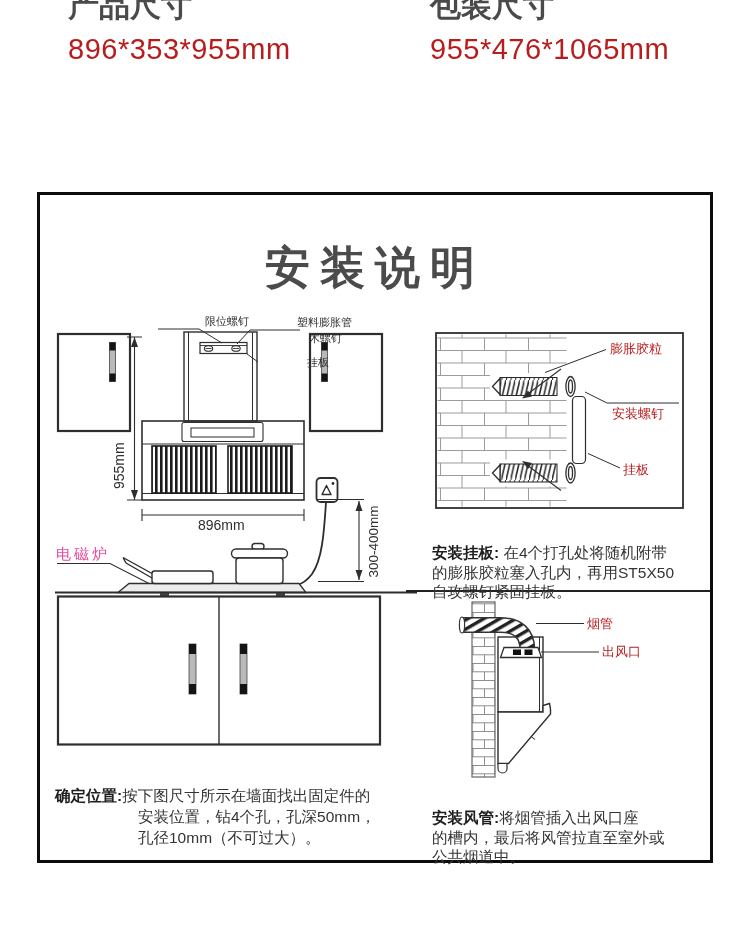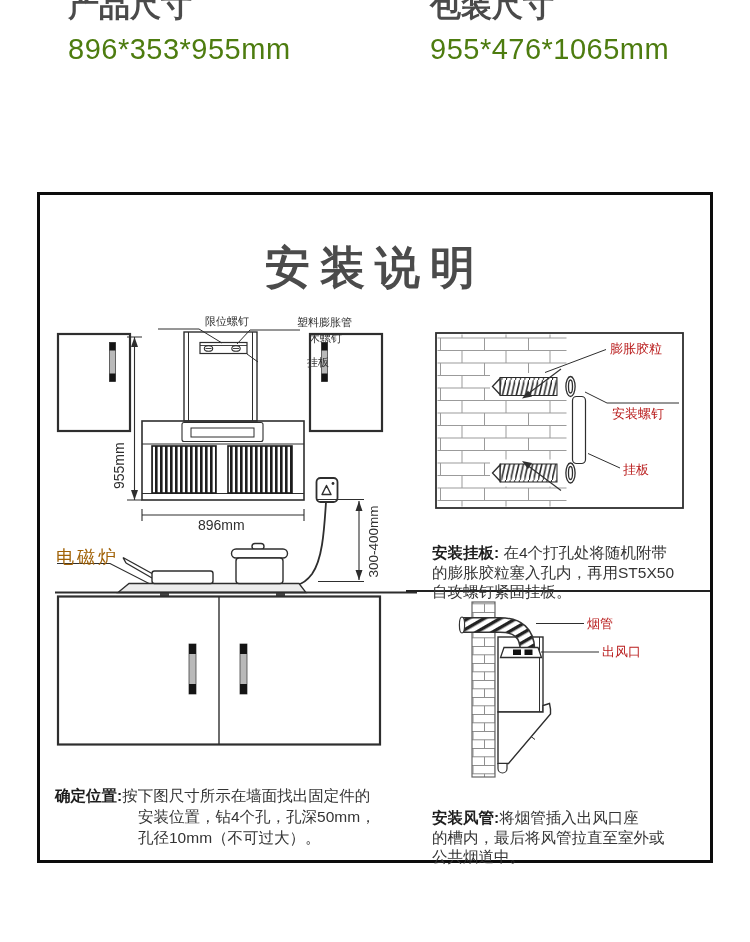--- a/index.html
+++ b/index.html
@@ -1,29 +1,29 @@
 <!DOCTYPE html>
 <html><head>
 <meta charset="utf-8">
 <style>
   html,body{margin:0;padding:0;background:#fff;}
   .page{position:relative;width:750px;height:942px;background:#ffffff;overflow:hidden;
         font-family:"Liberation Sans",sans-serif;color:#3c3c3c;}
   .spec-label{position:absolute;font-size:31px;font-weight:700;color:#4a4a4a;white-space:nowrap;}
-  .spec-value{position:absolute;font-size:29px;font-weight:400;color:#4d7c0f;white-space:nowrap;letter-spacing:0.5px;}
+  .spec-value{position:absolute;font-size:29px;font-weight:400;color:#b91c1c;white-space:nowrap;letter-spacing:0.5px;}
   .main-box{position:absolute;left:37px;top:192px;width:676px;height:671px;
             border:3px solid #0c0c0c;box-sizing:border-box;background:transparent;}
   .title{position:absolute;left:37px;top:238px;width:676px;text-align:center;
          font-size:45px;font-weight:600;letter-spacing:10px;color:#4b4b4b;}
   svg.lines{position:absolute;left:0;top:0;}
   .cap{position:absolute;font-size:11px;color:#2f2f2f;white-space:nowrap;line-height:1.1;padding-left:48px;}
   .cap13{position:absolute;font-size:13px;color:#b91c1c;white-space:nowrap;line-height:1.1;}
   .dim{position:absolute;font-size:14px;color:#2f2f2f;white-space:nowrap;line-height:1.1;}
   .rot{text-align:center;transform:rotate(-90deg);}
-  .cooker-label{position:absolute;font-size:18px;letter-spacing:3px;color:#a16207;white-space:nowrap;}
+  .cooker-label{position:absolute;font-size:15px;letter-spacing:3px;color:#ec4899;white-space:nowrap;}
   .step{position:absolute;font-size:15.5px;line-height:19.5px;color:#343434;margin-top:23px;}
   .step b{color:#1e1e1e;font-weight:700;}
   .step .ind{margin-left:83px;}
   .pos-step{line-height:21px;}
 </style>
 </head>
 <body>
 
 <div class="page">
 

